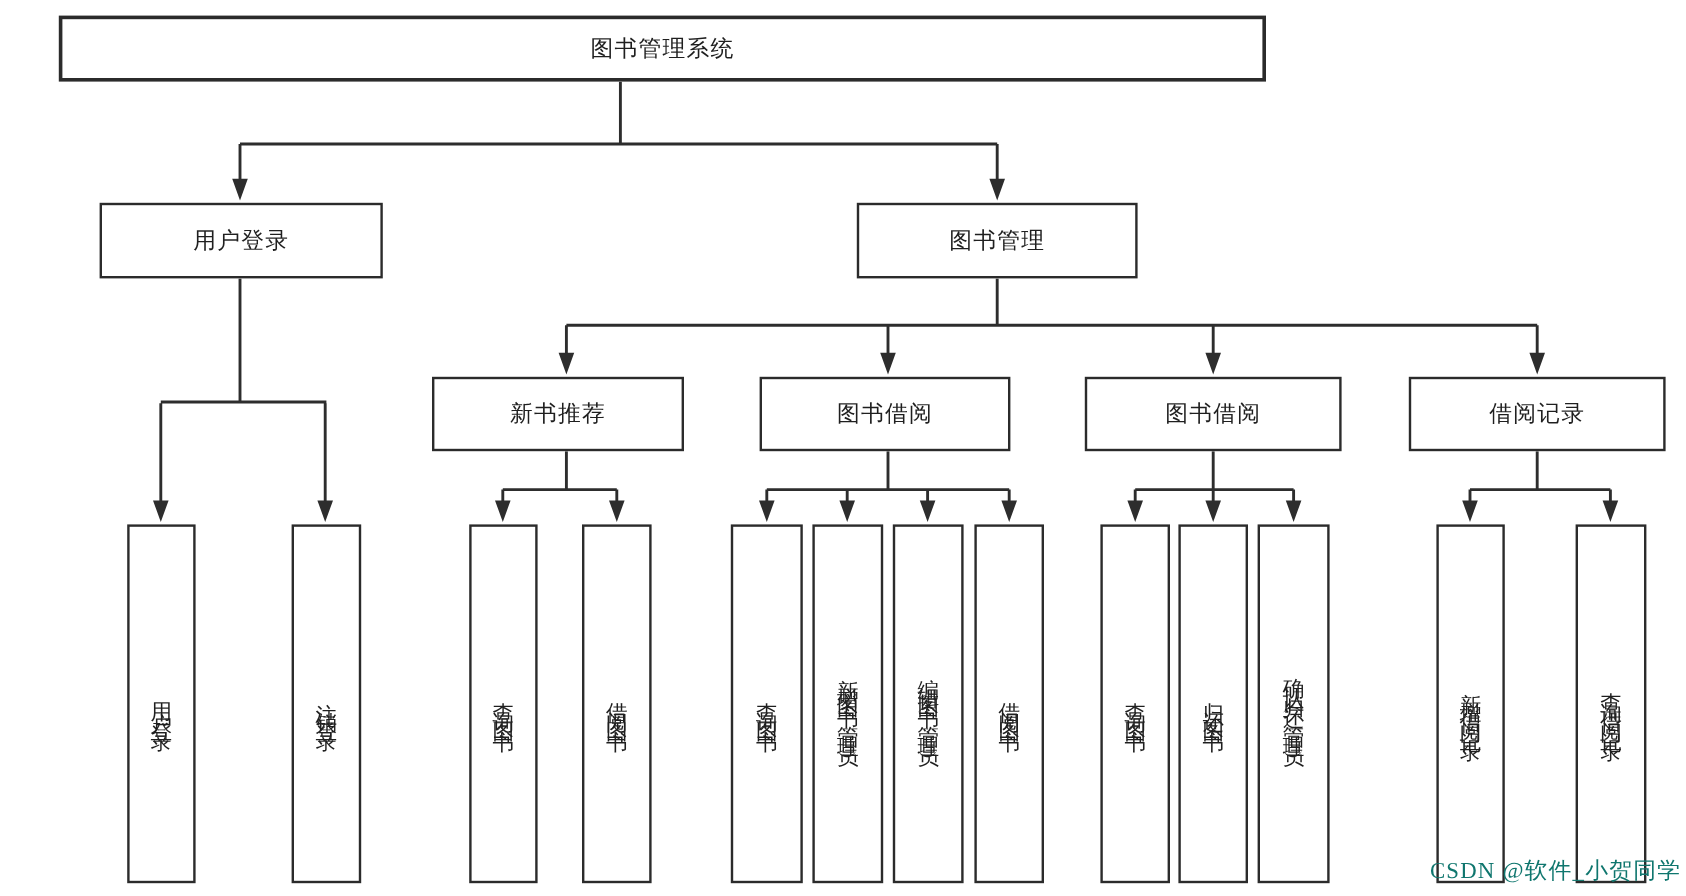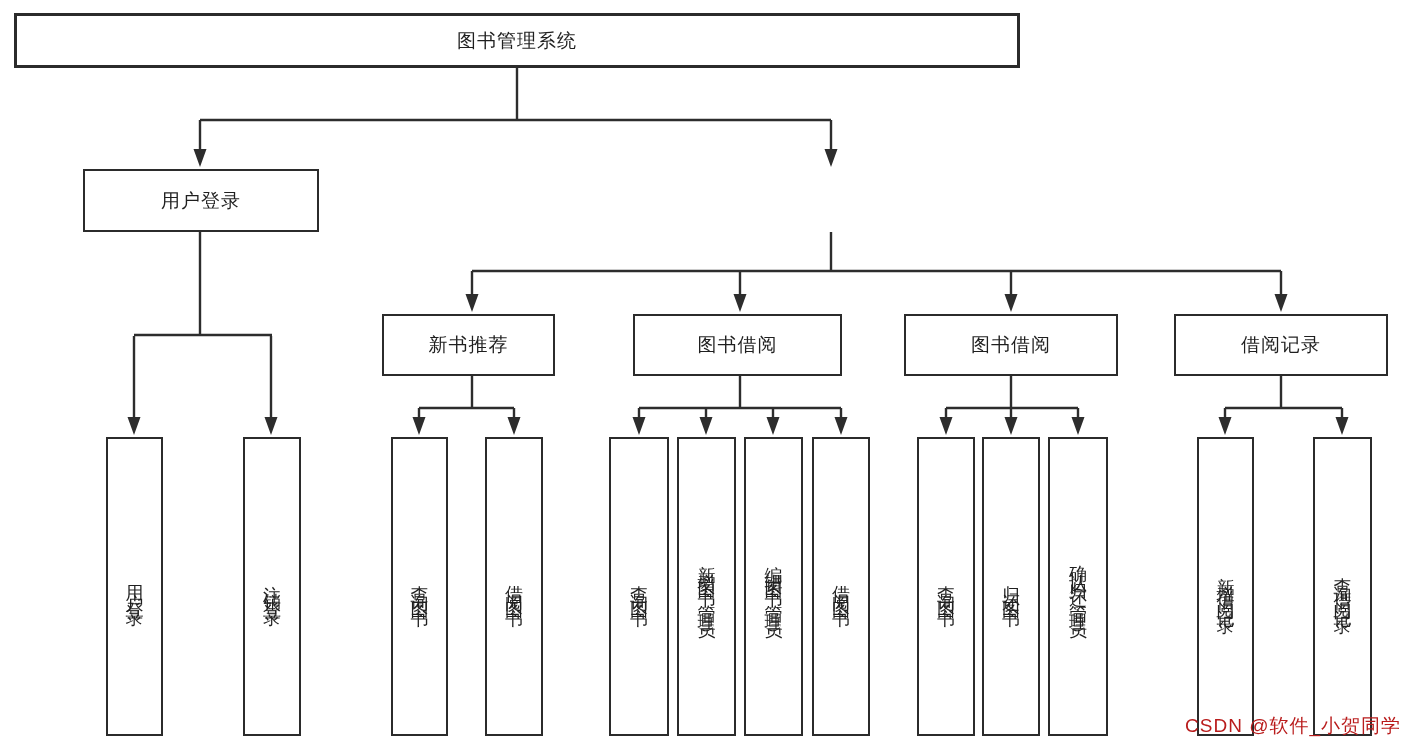--- a/index.html
+++ b/index.html
@@ -11,36 +11,36 @@
     color:#1f1f1f;
     overflow:hidden;
   }
   .wires{position:absolute;left:0;top:0;z-index:1;}
   .hnode{
     position:absolute;z-index:2;box-sizing:border-box;
     border:2.5px solid #2b2b2b;background:#ffffff;
     display:flex;align-items:center;justify-content:center;
     font-size:19px;letter-spacing:1px;white-space:nowrap;
   }
-  .hnode.root{border-width:3px;font-size:19px;}
+  .hnode.root{border-width:3px;font-size:19px;margin-left:35px;}
   .vnode{
     position:absolute;z-index:2;box-sizing:border-box;
     border:2.2px solid #2b2b2b;background:#ffffff;
     display:flex;align-items:center;justify-content:center;
   }
   .vnode span{
     writing-mode:vertical-rl;
     text-orientation:mixed;
     font-size:18px;
     letter-spacing:8px;
     white-space:nowrap;
   }
   .watermark{
     position:absolute;right:4px;bottom:8px;z-index:5;
-    font-size:19px;color:#b91c1c;letter-spacing:1px;white-space:nowrap;
+    font-size:19px;color:#0f766e;letter-spacing:1px;white-space:nowrap;font-family:Liberation Serif, serif;
   }
 </style>
 </head>
 <body>
 
 <div class="canvas">
 
   <svg class="wires" width="1405" height="747" viewBox="0 0 1405 747">
     <path fill="none" stroke="#2d2d2d" stroke-width="2.4" d="
       M517 68 V121
@@ -87,22 +87,23 @@
       M939.5 417 L952.5 417 L946 435 Z
       M1004.5 417 L1017.5 417 L1011 435 Z
       M1071.5 417 L1084.5 417 L1078 435 Z
       M1218.5 417 L1231.5 417 L1225 435 Z
       M1335.5 417 L1348.5 417 L1342 435 Z"></path>
   </svg>
 
   <div class="hnode root" style="left:14px;top:13px;width:1006px;height:55px">图书管理系统</div>
 
   <div class="hnode" style="left:83px;top:169px;width:236px;height:63px">用户登录</div>
+  <div class="hnode" style="left:714px;top:169px;width:234px;height:63px">图书管理</div>
 
-  <div class="hnode" style="left:382px;top:314px;width:173px;height:62px">新书推荐</div>
+  <div class="hnode" style="left:360px;top:314px;width:210px;height:62px">新书推荐</div>
   <div class="hnode" style="left:633px;top:314px;width:209px;height:62px">图书借阅</div>
   <div class="hnode" style="left:904px;top:314px;width:214px;height:62px">图书借阅</div>
   <div class="hnode" style="left:1174px;top:314px;width:214px;height:62px">借阅记录</div>
 
   <div class="vnode" style="left:106px;top:437px;width:57px;height:299px">
     <span>用户登录</span>
   </div>
   <div class="vnode" style="left:243px;top:437px;width:58px;height:299px">
     <span>注销登录</span>
   </div>

